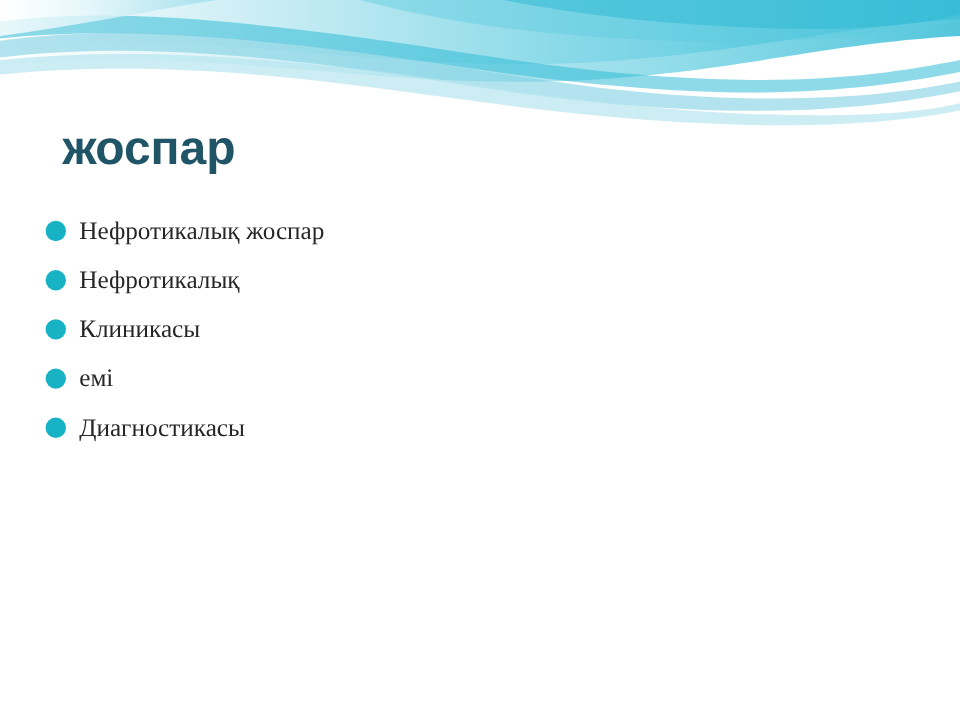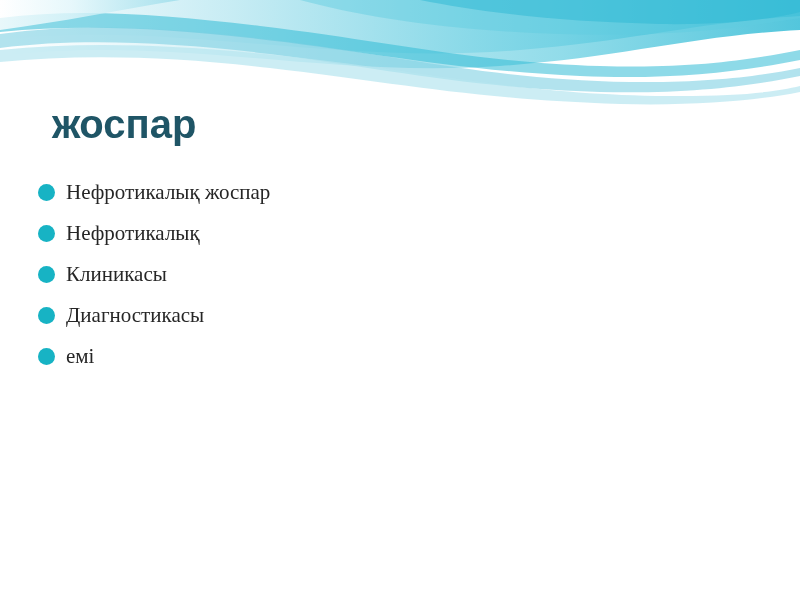--- a/index.html
+++ b/index.html
@@ -119,21 +119,21 @@
     <li class="bullet-item">
       <span class="bullet-dot"></span>
       <span class="bullet-text">Нефротикалық</span>
     </li>
     <li class="bullet-item">
       <span class="bullet-dot"></span>
       <span class="bullet-text">Клиникасы</span>
     </li>
     <li class="bullet-item">
       <span class="bullet-dot"></span>
-      <span class="bullet-text">Диагностикасы</span>
+      <span class="bullet-text">емі</span>
     </li>
     <li class="bullet-item">
       <span class="bullet-dot"></span>
-      <span class="bullet-text">емі</span>
+      <span class="bullet-text">Диагностикасы</span>
     </li>
   </ul>
 
 </div>
 
 </body></html>

